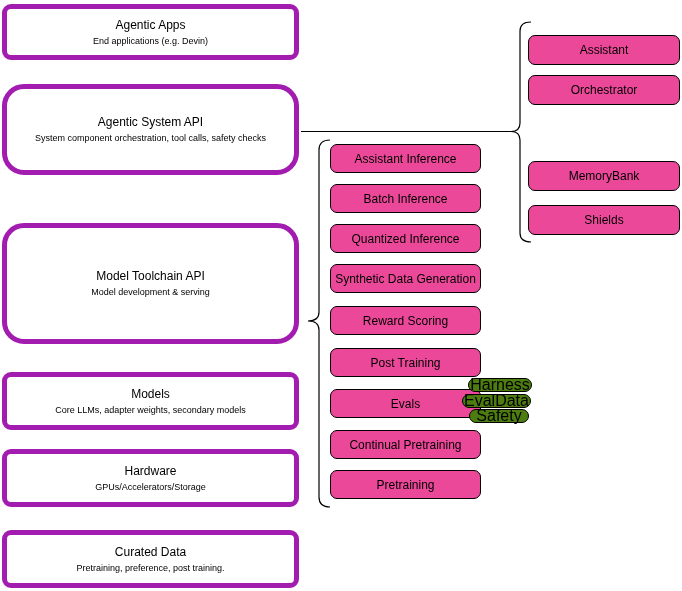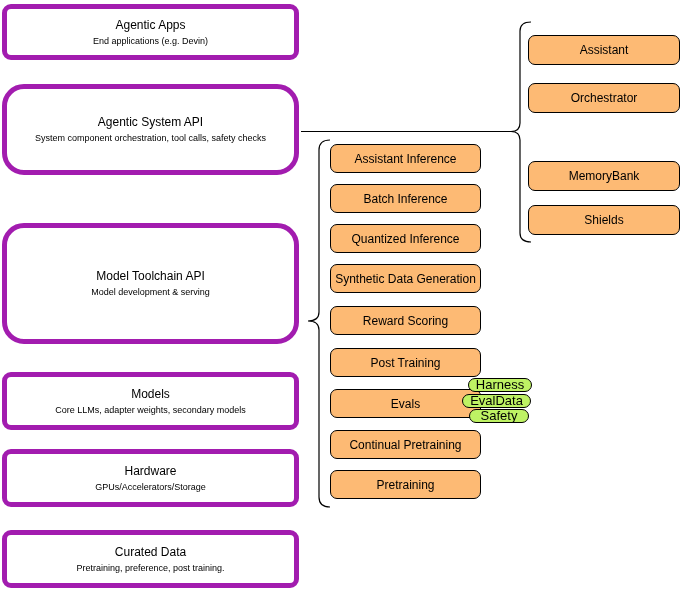--- a/index.html
+++ b/index.html
@@ -46,45 +46,45 @@
   }
   .lbox .subtitle {
     font-size: 9px;
     line-height: 11px;
     margin-top: 3px;
     white-space: nowrap;
   }
 
   .node {
     position: absolute;
-    background: #fdba74;
+    background: #ec4899;
     border: 1px solid #000000;
     border-radius: 7px;
     display: flex;
     align-items: center;
     justify-content: center;
     text-align: center;
     font-size: 12px;
     line-height: 14px;
     white-space: nowrap;
     z-index: 1;
   }
   .mid { left: 330px; width: 151px; height: 29px; }
   .right { left: 528px; width: 152px; height: 30px; }
 
   .pill {
     position: absolute;
-    background: #bef264;
+    background: #4d7c0f;
     border: 1px solid #000000;
     border-radius: 8px;
     display: flex;
     align-items: center;
     justify-content: center;
     text-align: center;
-    font-size: 13px;
+    font-size: 16px;
     line-height: 12px;
     white-space: nowrap;
     z-index: 3;
   }
 </style>
 </head>
 <body>
 
 <div class="canvas">
 
@@ -132,17 +132,17 @@
   <div class="node mid" style="top:348px;">Post Training</div>
   <div class="node mid" style="top:389px;">Evals</div>
   <div class="node mid" style="top:430px;">Continual Pretraining</div>
   <div class="node mid" style="top:470px;">Pretraining</div>
 
   <div class="pill" style="left:468px;top:378px;width:64px;height:14px;">Harness</div>
   <div class="pill" style="left:462px;top:394px;width:69px;height:14px;">EvalData</div>
   <div class="pill" style="left:469px;top:409px;width:60px;height:14px;">Safety</div>
 
   <div class="node right" style="top:35px;">Assistant</div>
-  <div class="node right" style="top:83px;">Orchestrator</div>
+  <div class="node right" style="top:75px;">Orchestrator</div>
   <div class="node right" style="top:161px;">MemoryBank</div>
   <div class="node right" style="top:205px;">Shields</div>
 
 </div>
 
 </body></html>

